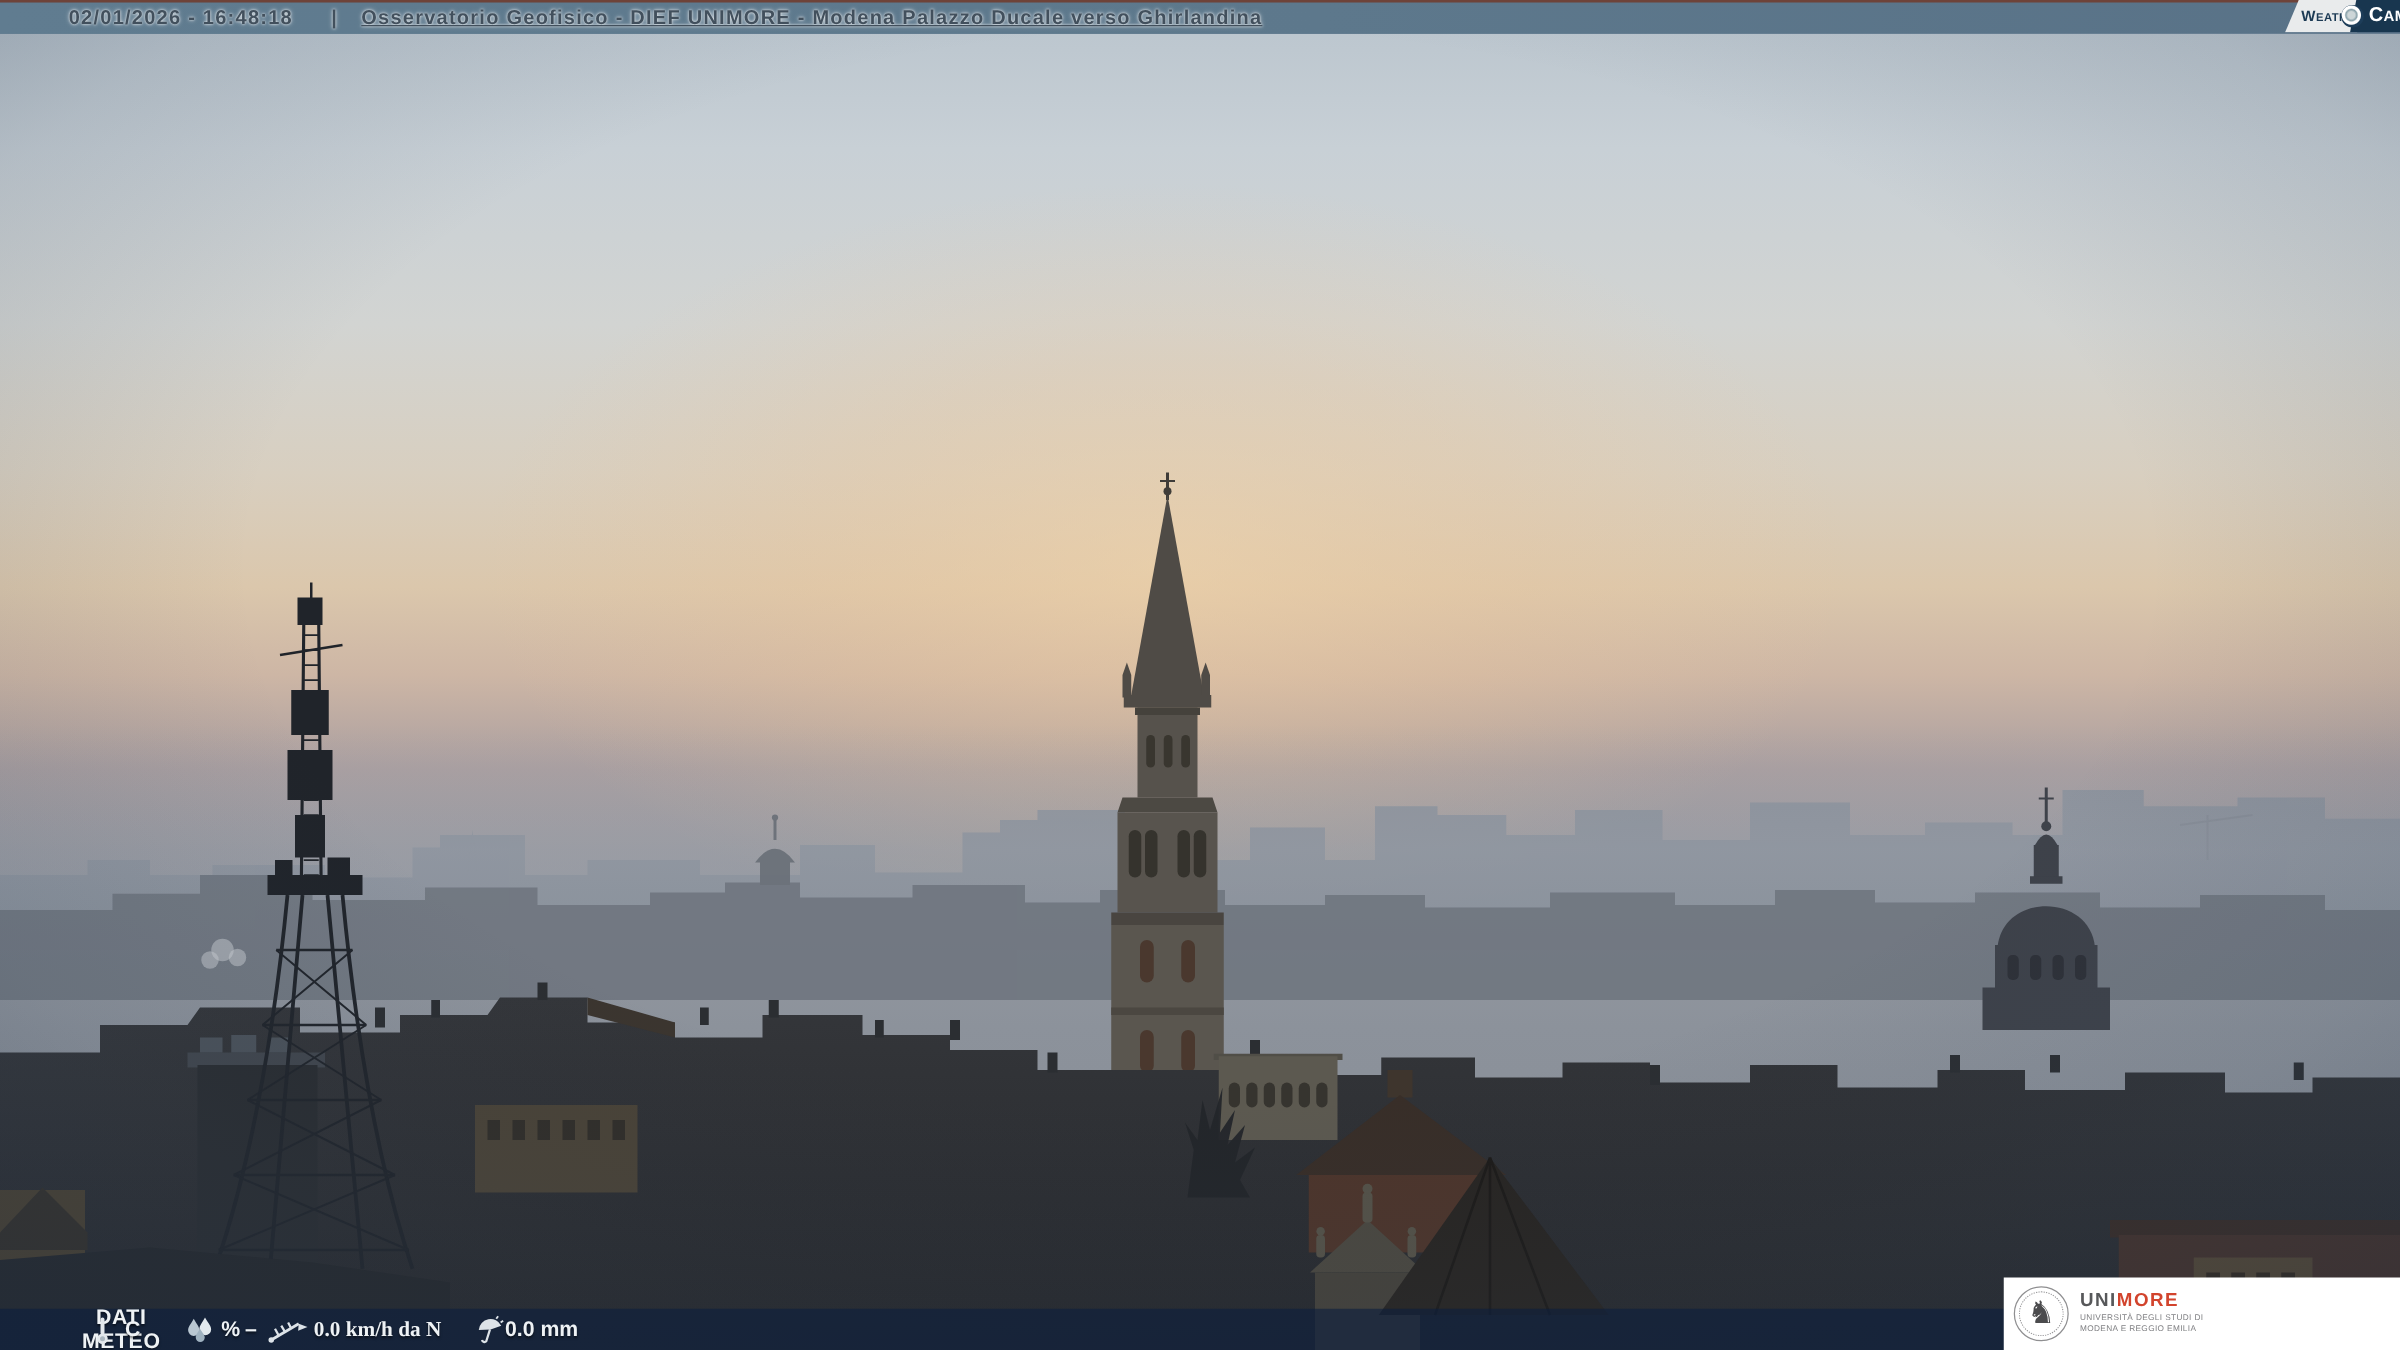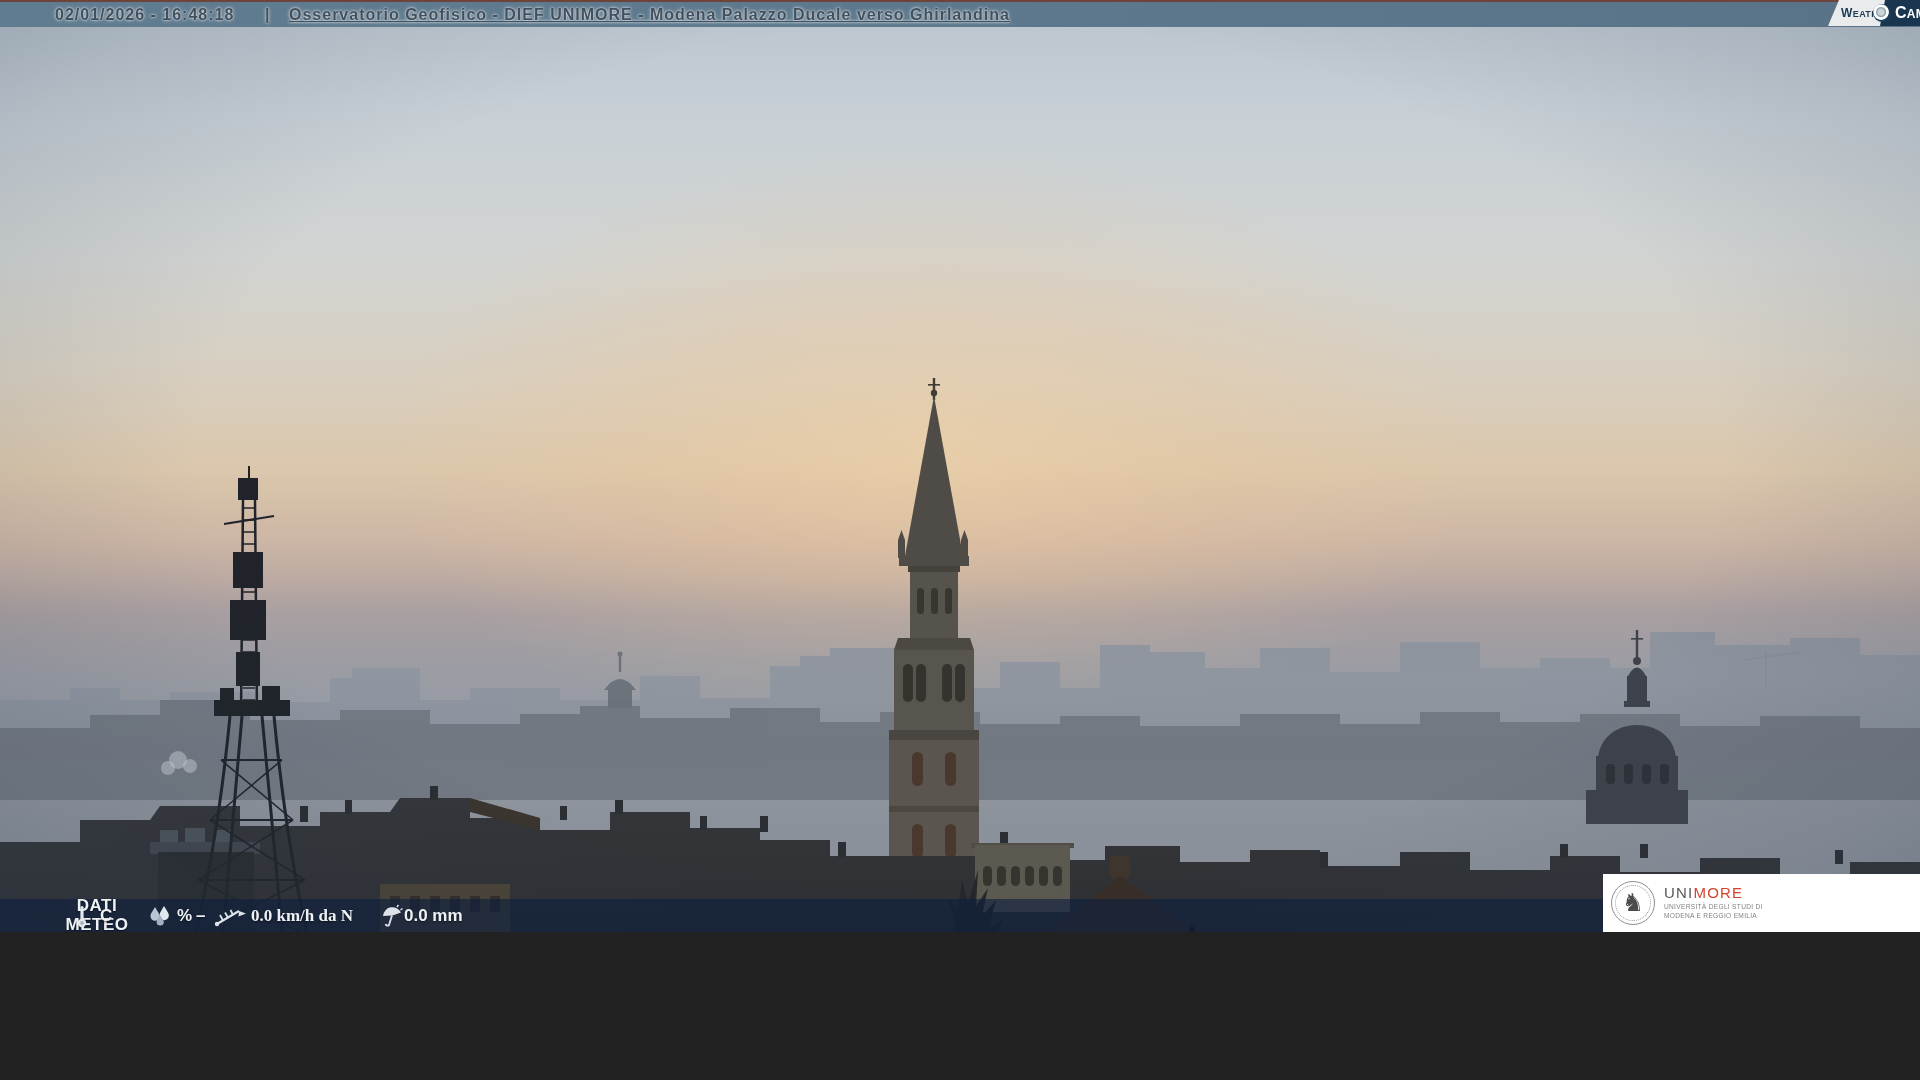--- a/index.html
+++ b/index.html
@@ -1,16 +1,16 @@
 <!DOCTYPE html>
 <html><head>
 <meta charset="utf-8">
 <style>
   html,body{margin:0;padding:0;background:#222;}
-  .screen{position:relative;width:1920px;height:932px;overflow:hidden;
+  .screen{position:relative;width:1920px;height:1080px;overflow:hidden;
           font-family:"Liberation Sans",sans-serif;background:#d946ef;}
   .scene-svg{position:absolute;inset:0;display:block;}
 
   
   .top-bar{position:absolute;top:0;left:0;right:0;height:27px;box-sizing:border-box;
            background:linear-gradient(90deg,#607c90 0%,#5d788c 55%,#53688047 100%),#5b768a;
            background-color:#5b768a;border-top:2px solid #6e4339;z-index:5;}
   .top-bar .t{position:absolute;top:50%;transform:translateY(-50%);
               font-size:16px;font-weight:bold;letter-spacing:1px;color:#42505d;white-space:nowrap;
               text-shadow:0 0 2px rgba(255,255,255,.9),0 0 4px rgba(255,255,255,.55);}
@@ -48,21 +48,21 @@
 
   
   .credit{position:absolute;right:0;bottom:0;width:317px;height:58px;background:#ffffff;z-index:7;
           display:flex;align-items:center;}
   .seal{width:44px;height:44px;margin-left:8px;flex:0 0 auto;border-radius:50%;
         border:1.4px solid #8f8f91;box-sizing:border-box;position:relative;
         display:flex;align-items:center;justify-content:center;}
   .seal::before{content:"";position:absolute;inset:3px;border-radius:50%;border:1px dotted #9a9a9c;}
   .seal-glyph{font-size:25px;color:#4b4b4d;line-height:1;transform:translateY(-1px);}
   .brand{margin-left:9px;flex:0 0 auto;}
-  .brand-line{font-size:15px;font-weight:normal;letter-spacing:1.2px;line-height:1;}
+  .brand-line{font-size:15px;font-weight:bold;letter-spacing:1.2px;line-height:1;}
   .brand-uni{color:#57585a;} .brand-more{color:#d2442d;}
   .brand-sub{margin-top:3px;font-size:6.6px;color:#808184;letter-spacing:.3px;line-height:1.35;}
   .org{margin-left:13px;color:#8b8c8e;font-size:15.5px;line-height:1.25;}
 
   [data-interactable="true"]{cursor:pointer;}
 </style>
 </head>
 <body>
 
 <div class="screen" data-interactable="false">

